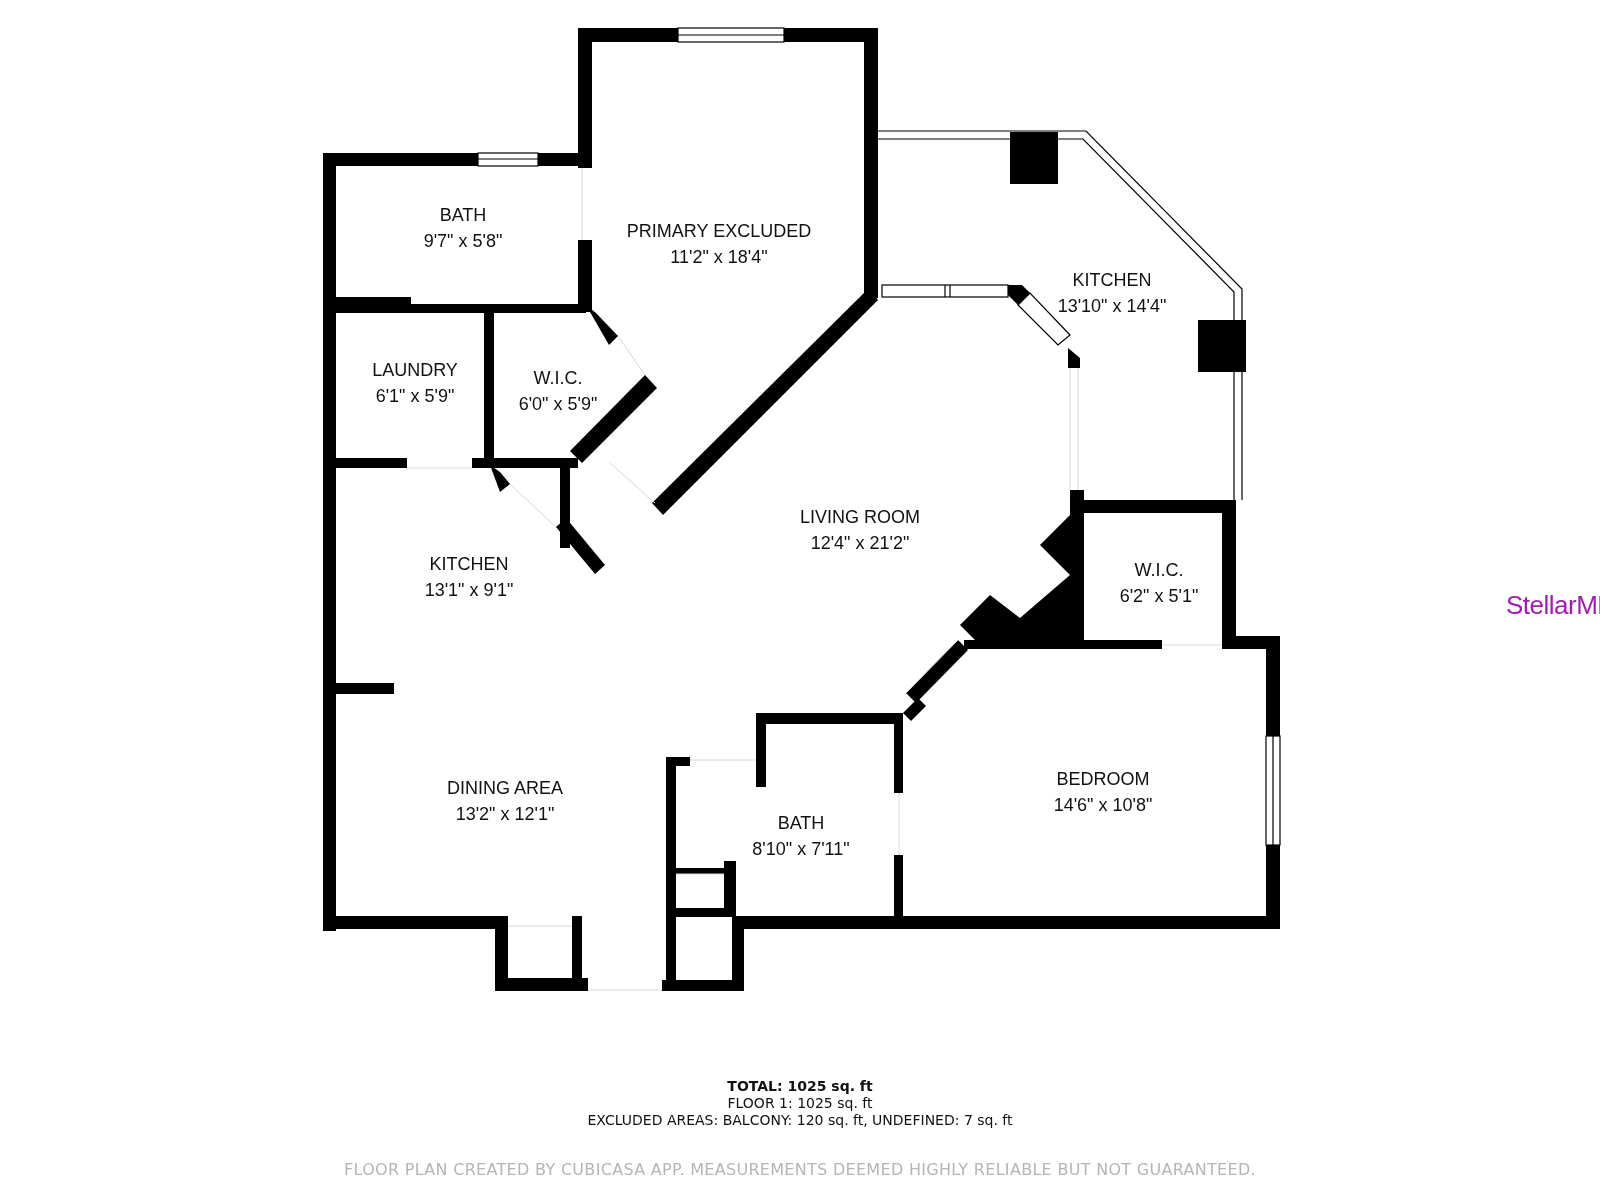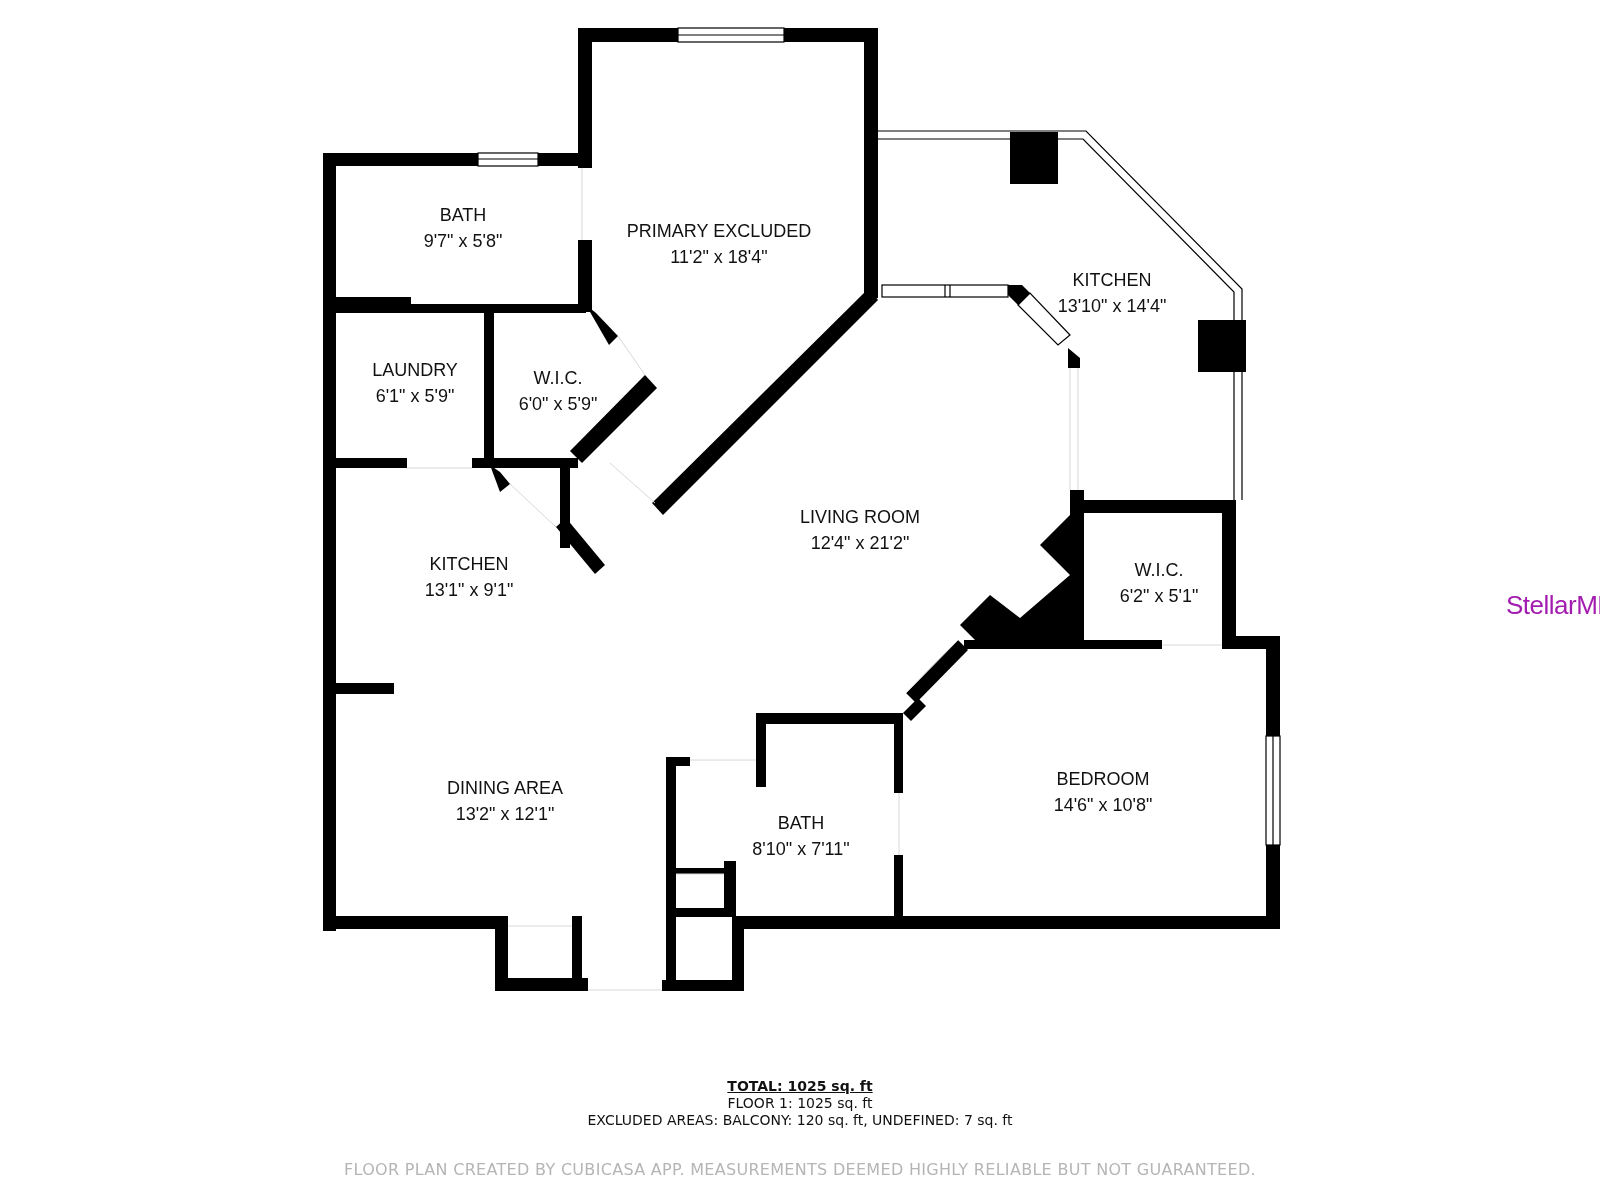--- a/index.html
+++ b/index.html
@@ -1,20 +1,20 @@
 <!DOCTYPE html>
 <html><head>
 <meta charset="utf-8">
 <style>
   html, body { margin: 0; padding: 0; background: #ffffff; }
   body { width: 1600px; height: 1200px; position: relative; overflow: hidden; font-family: "DejaVu Sans", sans-serif; }
   #plan { position: absolute; left: 0; top: 0; width: 1600px; height: 1200px; }
   .room-label { position: absolute; transform: translate(-50%, 0); text-align: center; color: #111; font-family: "Liberation Sans", sans-serif; font-size: 18px; line-height: 26px; white-space: nowrap; }
   .summary { position: absolute; left: 0; width: 1600px; top: 1078px; text-align: center; color: #111; font-family: "DejaVu Sans", sans-serif; font-size: 14px; line-height: 17px; }
-  .summary .total { font-weight: bold; text-decoration: underline; }
+  .summary .total { font-weight: bold; }
   .disclaimer { position: absolute; left: 0; width: 1600px; top: 1160px; text-align: center; color: #b5b5b5; font-family: "DejaVu Sans", sans-serif; font-size: 16px; letter-spacing: 0.3px; }
   .watermark { position: absolute; left: 1506px; top: 590px; color: #a21caf; font-family: "Liberation Sans", sans-serif; font-size: 26px; letter-spacing: -0.5px; }
 </style>
 </head>
 <body>
 
 <svg id="plan" viewBox="0 0 1600 1200" xmlns="http://www.w3.org/2000/svg">
   <g fill="#000">
 
     <rect x="578" y="28" width="100" height="14"></rect>

